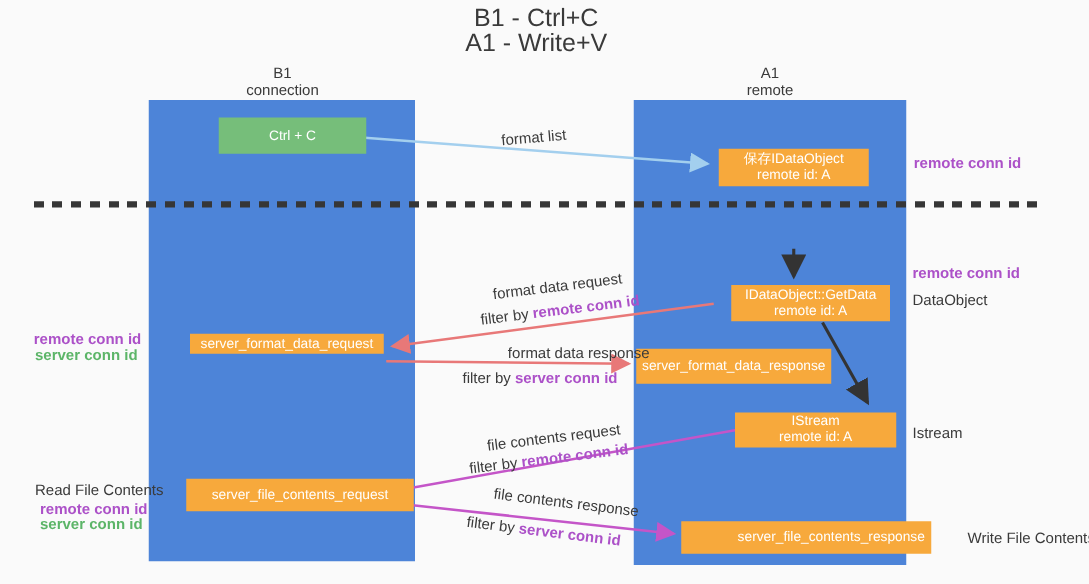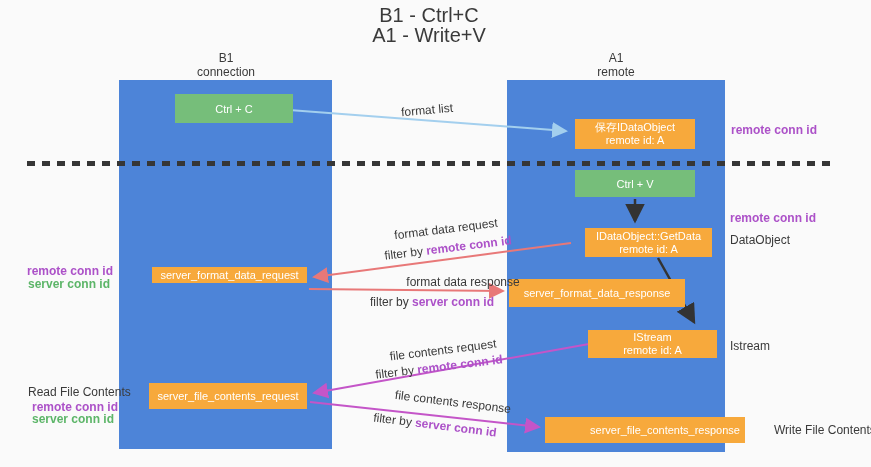--- a/index.html
+++ b/index.html
@@ -96,43 +96,40 @@
 
   <div class="abs node green" style="left:158px;top:94px;width:118px;height:29px;margin-left:17px;">
     <div class="single">Ctrl + C</div>
   </div>
 
   <div class="abs node orange" style="left:575px;top:119px;width:120px;height:30px;">
     <div class="l">保存IDataObject</div>
     <div class="l">remote id: A</div>
   </div>
 
-  <div class="abs node green" style="left:575px;top:170px;width:120px;height:27px;">
-    <div class="single">Ctrl + V</div>
-  </div>
 
   <div class="abs node orange" style="left:585px;top:228px;width:127px;height:29px;">
     <div class="l">IDataObject::GetData</div>
     <div class="l">remote id: A</div>
   </div>
 
   <div class="abs node orange" style="left:152px;top:267px;width:155px;height:16px;">
     <div class="single">server_format_data_request</div>
   </div>
 
-  <div class="abs node orange" style="left:509px;top:279px;width:176px;height:28px;">
+  <div class="abs node orange" style="left:509px;top:279px;width:156px;height:28px;">
     <div class="single">server_format_data_response</div>
   </div>
 
   <div class="abs node orange" style="left:588px;top:330px;width:129px;height:28px;">
     <div class="l">IStream</div>
     <div class="l">remote id: A</div>
   </div>
 
-  <div class="abs node orange" style="left:149px;top:383px;width:158px;height:26px;">
+  <div class="abs node orange" style="left:149px;top:383px;width:182px;height:26px;">
     <div class="single">server_file_contents_request</div>
   </div>
 
   <div class="abs node orange" style="left:545px;top:417px;width:160px;height:26px;padding-left:40px;">
     <div class="single">server_file_contents_response</div>
   </div>
 
   <div class="abs side-label purple" style="left:731px;top:123px;">remote conn id</div>
   <div class="abs side-label purple" style="left:730px;top:211px;">remote conn id</div>
   <div class="abs side-label darktxt" style="left:730px;top:233px;">DataObject</div>

